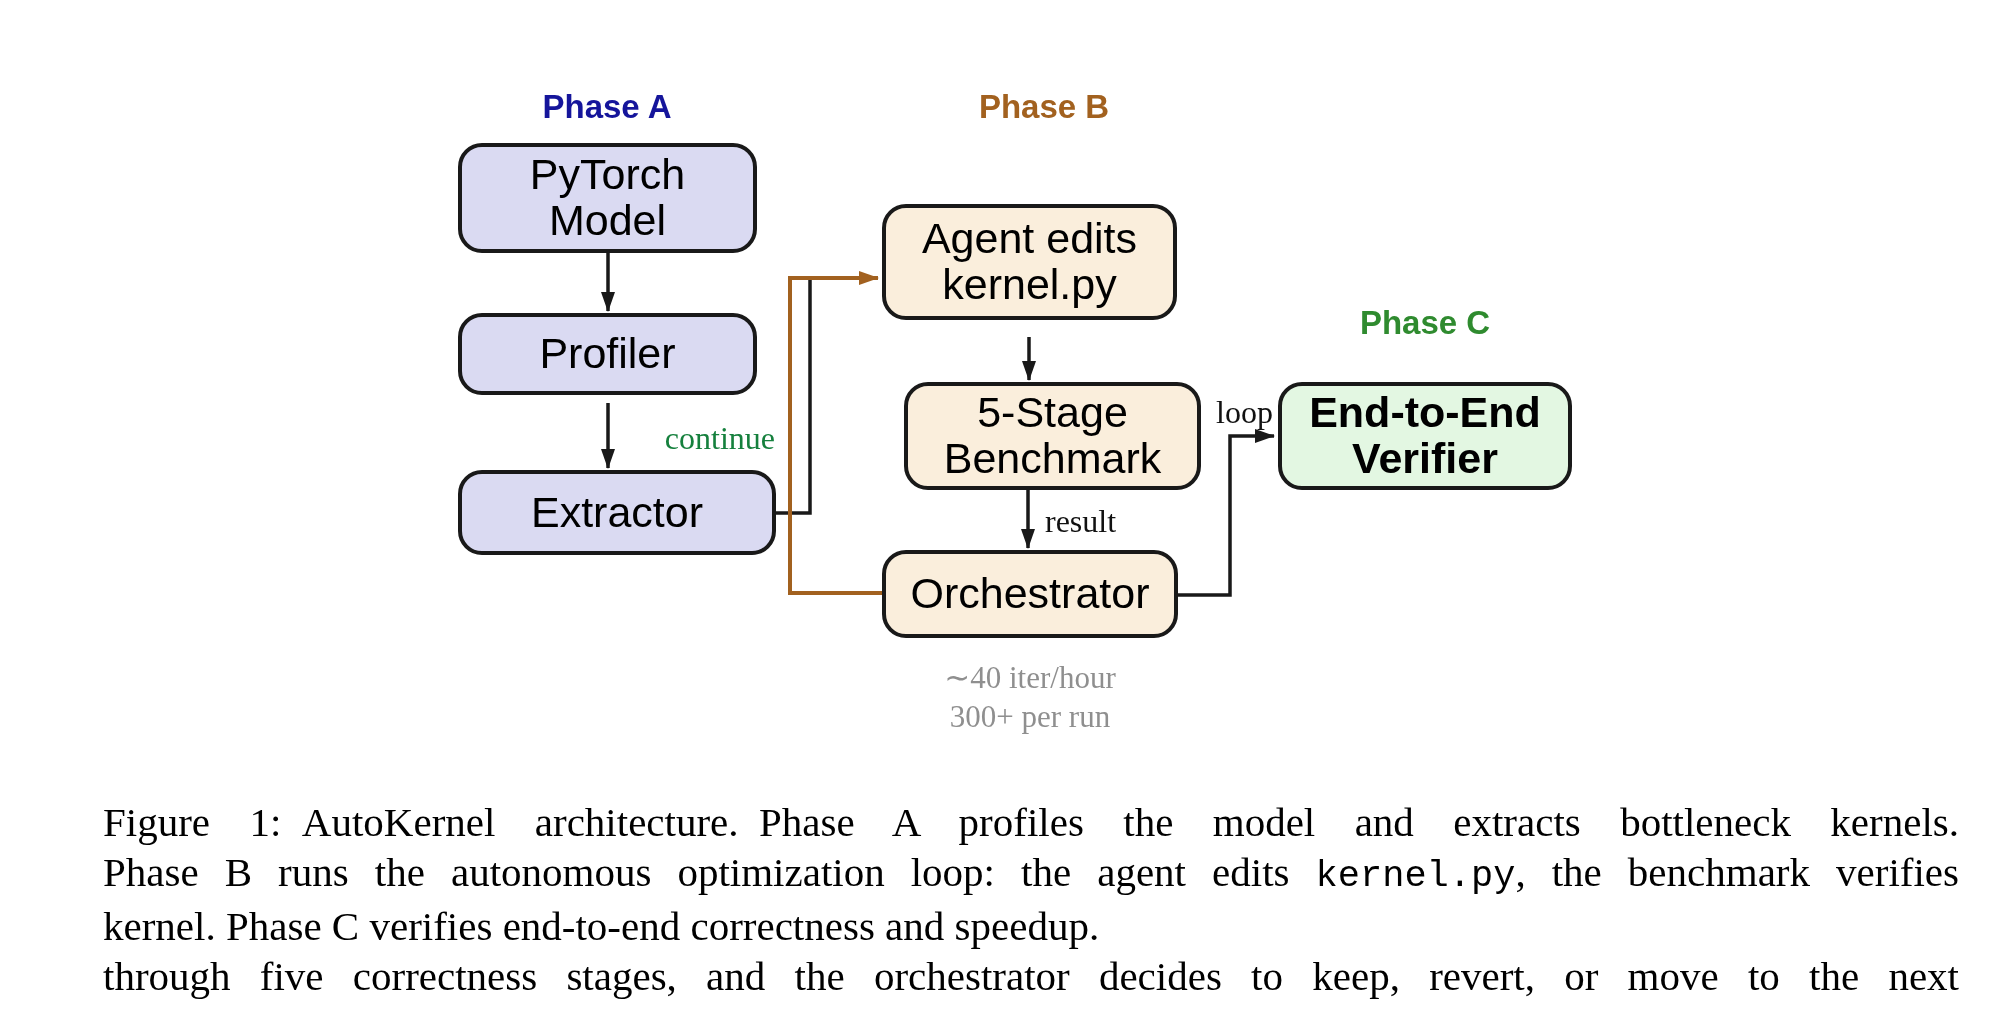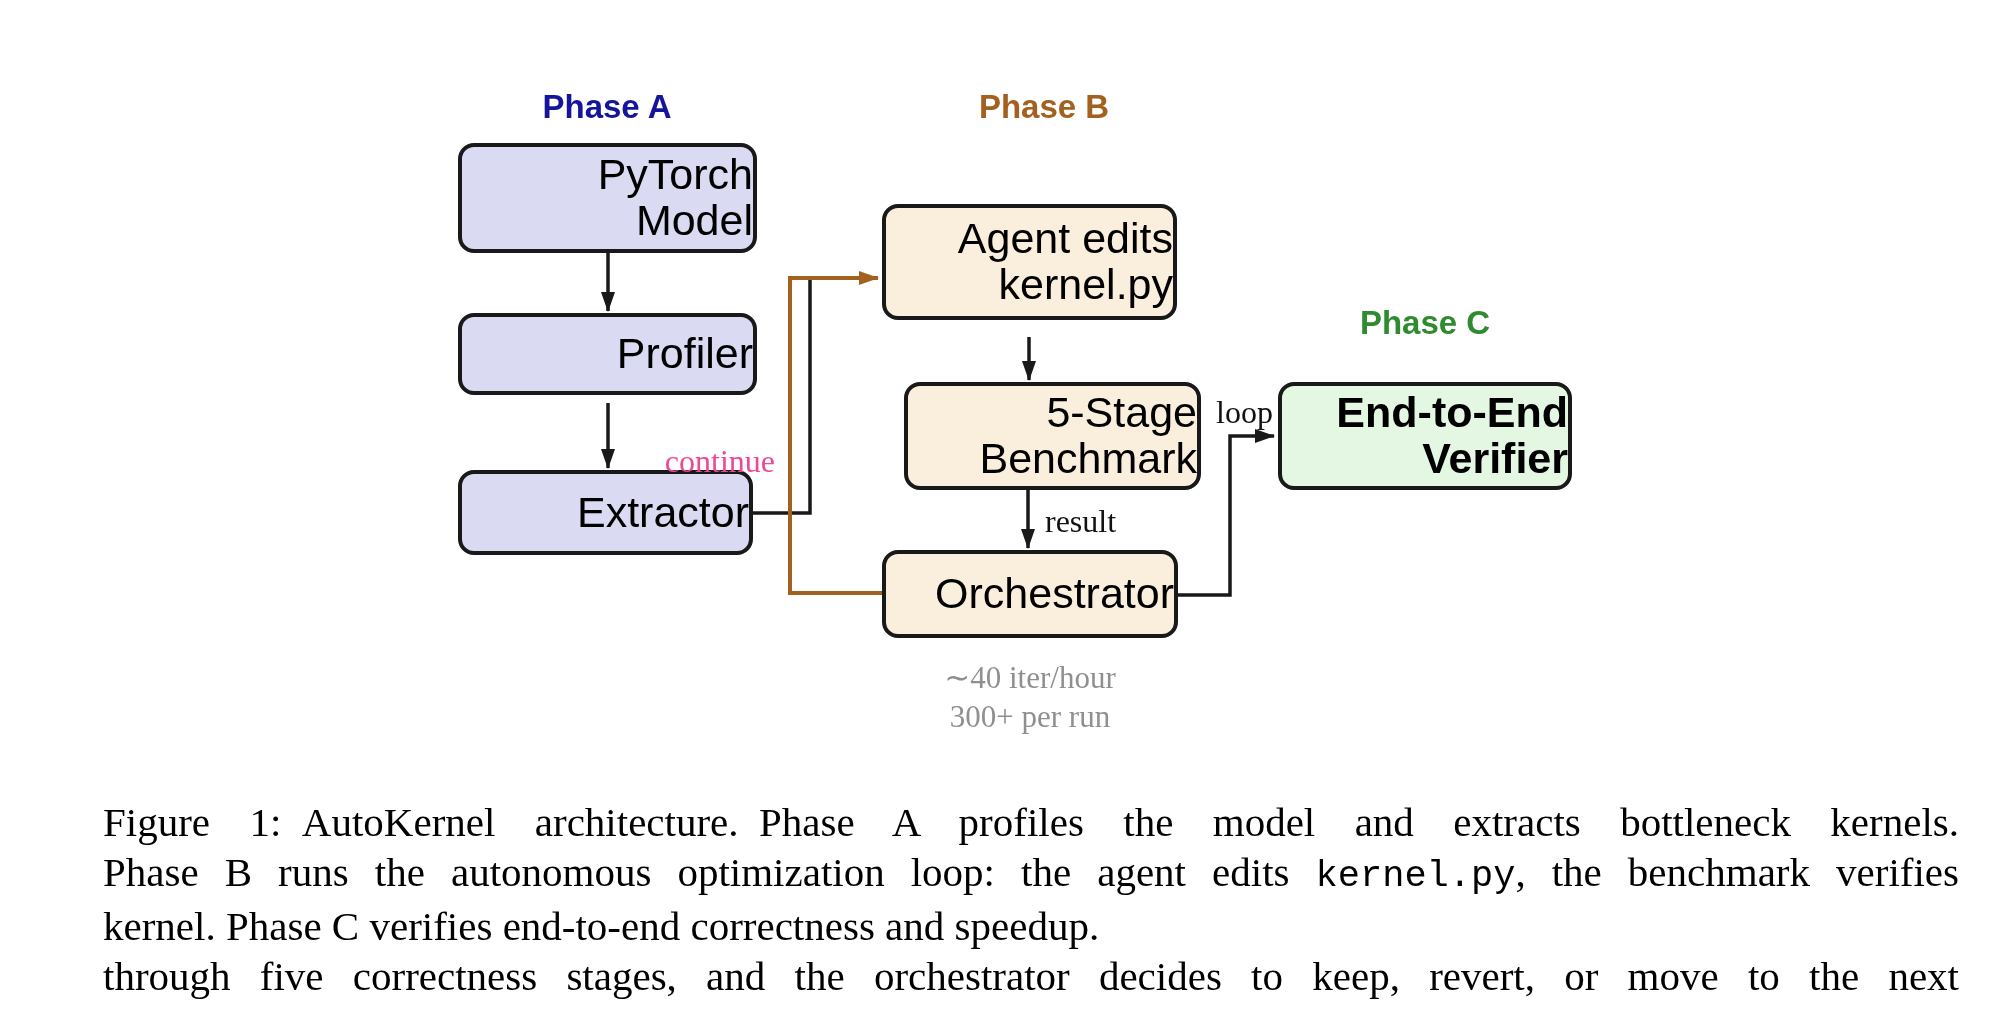--- a/index.html
+++ b/index.html
@@ -9,24 +9,24 @@
     height: 1020px;
     background: #ffffff;
     font-family: "Liberation Sans", sans-serif;
     overflow: hidden;
   }
   .edges { position: absolute; left: 0; top: 0; }
   .node {
     position: absolute;
     box-sizing: border-box;
     border: 4px solid #191919;
-    border-radius: 16px;
+    border-radius: 24px;
     display: flex;
     flex-direction: column;
-    align-items: flex-end;
+    align-items: center;
     justify-content: center;
     text-align: center;
     font-size: 43px;
     line-height: 1.06;
     color: #000000;
     font-family: "Liberation Sans", sans-serif;
   }
   .node span { display: block; }
   .fill-a { background: #dadaf2; }
   .fill-b { background: #faeedc; }
@@ -42,21 +42,21 @@
   .phase-a { color: #15159b; }
   .phase-b { color: #a2611f; }
   .phase-c { color: #2f8b2f; margin-top: 44px; }
   .edge-label {
     position: absolute;
     font-family: "Liberation Serif", serif;
     font-size: 32px;
     color: #111111;
     white-space: nowrap;
   }
-  .lbl-continue { color: #ec4899; text-align: right; margin-top: 23px; }
+  .lbl-continue { color: #15803d; text-align: right; }
   .stats {
     position: absolute;
     left: 1030px;
     top: 658px;
     transform: translateX(-50%);
     text-align: center;
     font-family: "Liberation Serif", serif;
     font-size: 31px;
     line-height: 39px;
     color: #8f8f8f;
@@ -108,21 +108,21 @@
   <div class="phase-label phase-b" style="left:1044px; top:88px;">Phase B</div>
   <div class="phase-label phase-c" style="left:1425px; top:260px;">Phase C</div>
 
   <div class="node fill-a" style="left:458px; top:143px; width:299px; height:110px;">
     <span>PyTorch</span>
     <span>Model</span>
   </div>
   <div class="node fill-a" style="left:458px; top:313px; width:299px; height:82px;">
     <span>Profiler</span>
   </div>
-  <div class="node fill-a" style="left:458px; top:470px; width:295px; height:85px;">
+  <div class="node fill-a" style="left:458px; top:470px; width:318px; height:85px;">
     <span>Extractor</span>
   </div>
 
   <div class="node fill-b" style="left:882px; top:204px; width:295px; height:116px;">
     <span>Agent edits</span>
     <span>kernel.py</span>
   </div>
   <div class="node fill-b" style="left:881px; top:382px; width:297px; height:108px;margin-left:23px;">
     <span>5-Stage</span>
     <span>Benchmark</span>

